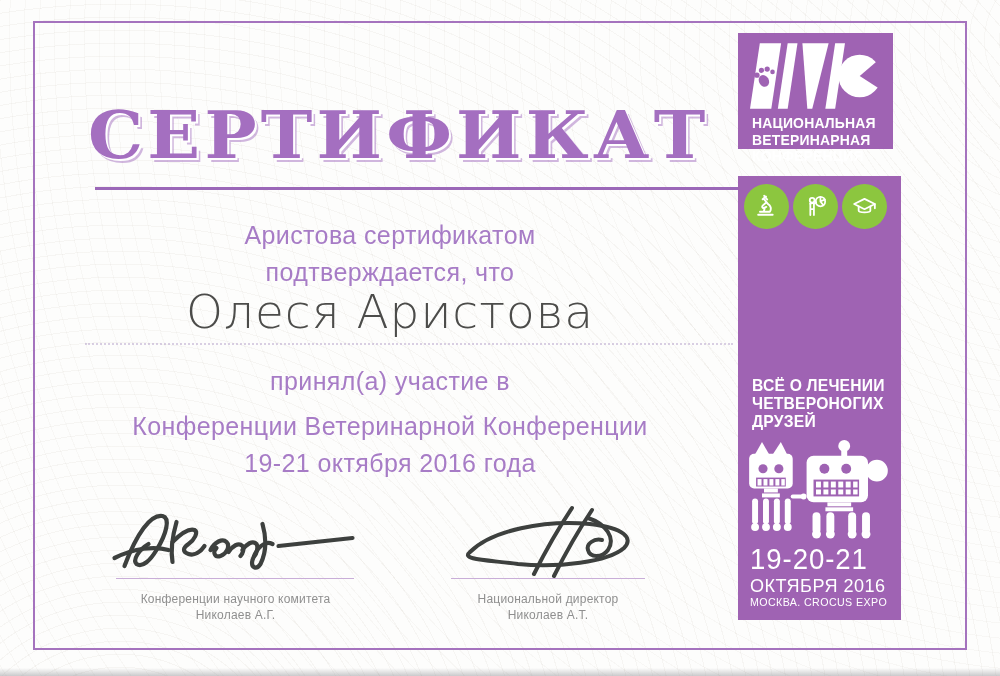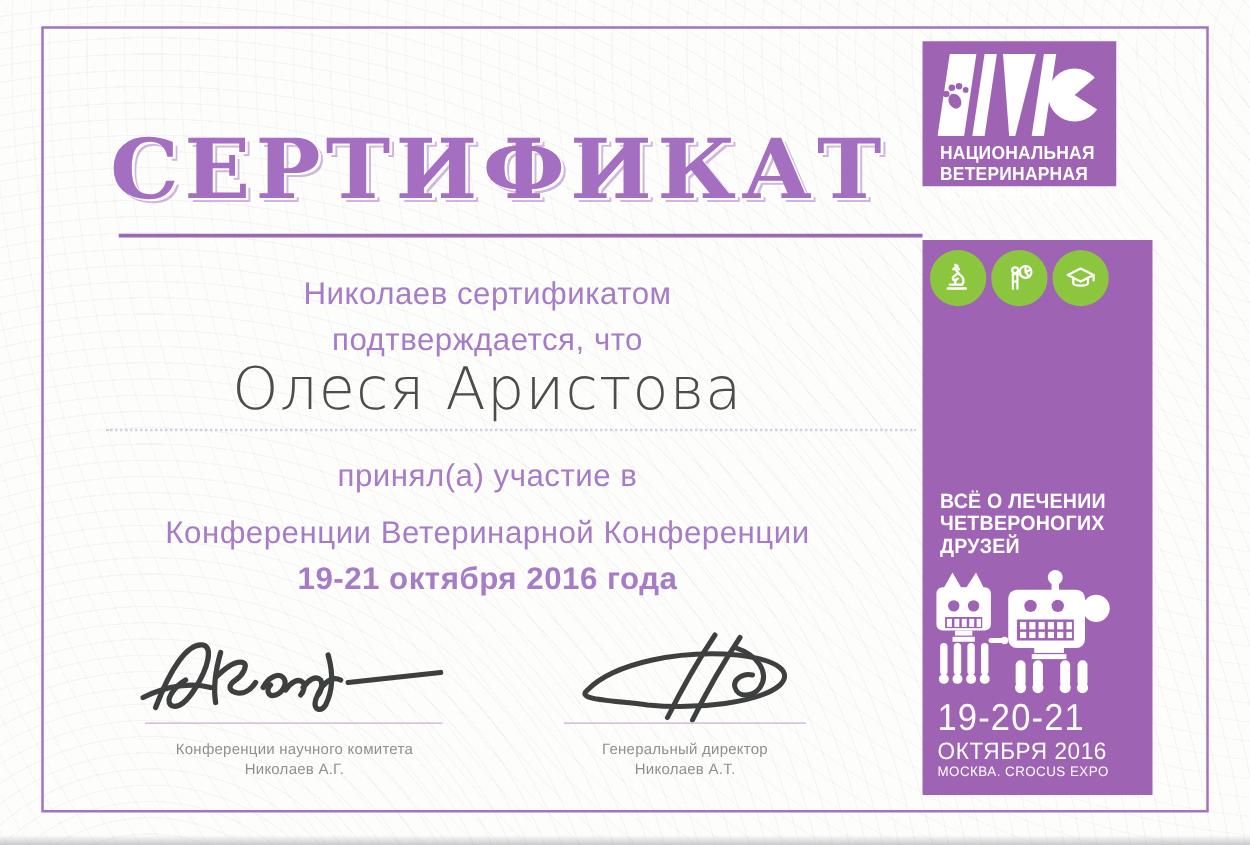--- a/index.html
+++ b/index.html
@@ -27,36 +27,36 @@
   .intro-line{font-size:25px;color:#a77cc6;letter-spacing:0.4px;}
   .intro-1{top:221px;}
   .intro-2{top:258px;}
   .recipient{top:284px;font-family:"DejaVu Sans", sans-serif;font-weight:200;
     font-size:47px;color:#4c4c4a;letter-spacing:1px;}
   .name-rule{position:absolute;left:85px;top:343px;width:648px;height:0;
     border-top:2px dotted rgba(173,150,198,0.45);}
   .body-line{font-size:25px;color:#a77cc6;letter-spacing:0.4px;}
   .body-1{top:367px;}
   .body-2{top:412px;}
-  .body-3{top:449px;font-weight:bold;}
+  .body-3{top:449px;}
 
   .sig{position:absolute;top:500px;}
   .sig-left{left:108px;width:255px;}
   .sig-right{left:443px;width:210px;}
   .sig-ink{position:absolute;left:0;top:0;}
   .sig-rule{position:absolute;top:78px;height:1px;background:#c9aed8;}
   .sig-rule-l{left:8px;width:238px;}
   .sig-rule-r{left:8px;width:194px;}
   .sig-role{position:absolute;top:92px;width:100%;text-align:center;
     font-size:12px;color:#8f8f8f;letter-spacing:0.2px;}
   .sig-person{position:absolute;top:108px;width:100%;text-align:center;
     font-size:12px;color:#8f8f8f;letter-spacing:0.2px;}
 
   .banner-top{position:absolute;left:738px;top:33px;width:155px;height:116px;background:#9f63b3;}
-  .banner-bottom{position:absolute;left:738px;top:192px;width:184px;height:444px;background:#9f63b3;}
+  .banner-bottom{position:absolute;left:738px;top:176px;width:163px;height:444px;background:#9f63b3;}
   .logo-svg{position:absolute;left:12px;top:10px;}
   .org-block{position:absolute;left:14px;top:82px;color:#ffffff;font-weight:bold;
     font-size:15px;line-height:16.5px;letter-spacing:0.2px;
     transform:scaleX(0.93);transform-origin:left top;white-space:nowrap;}
   .icon-row{position:absolute;left:0;top:8px;width:155px;display:flex;justify-content:center;gap:4px;}
   .icon-circle{width:45px;height:45px;border-radius:50%;background:#8cc63f;
     display:flex;align-items:center;justify-content:center;}
   .tagline{position:absolute;left:14px;top:200px;color:#ffffff;font-weight:bold;
     font-size:16.5px;line-height:18px;letter-spacing:0.2px;
     transform:scaleX(0.95);transform-origin:left top;white-space:nowrap;}
@@ -70,21 +70,21 @@
 </style>
 </head>
 <body>
 
 <div class="page">
   <div class="frame"></div>
 
   <div class="cert-title">СЕРТИФИКАТ</div>
   <div class="title-rule"></div>
 
-  <div class="cline intro-line intro-1">Николаев сертификатом</div>
+  <div class="cline intro-line intro-1">Аристова сертификатом</div>
   <div class="cline intro-line intro-2">подтверждается, что</div>
   <div class="cline recipient">Олеся Аристова</div>
   <div class="name-rule"></div>
   <div class="cline body-line body-1">принял(а) участие в</div>
   <div class="cline body-line body-2">Конференции Ветеринарной Конференции</div>
   <div class="cline body-line body-3">19-21 октября 2016 года</div>
 
   <div class="sig sig-left">
     <svg class="sig-ink" width="255" height="85" viewBox="0 0 250 85">
       <g fill="none" stroke="#3d403e" stroke-width="4.2" stroke-linecap="round" stroke-linejoin="round">
@@ -106,21 +106,21 @@
   <div class="sig sig-right">
     <svg class="sig-ink" width="210" height="85" viewBox="0 0 200 85">
       <g fill="none" stroke="#3d403e" stroke-width="4" stroke-linecap="round" stroke-linejoin="round">
         <path d="M22 52 C44 30 96 20 142 24 C176 28 186 38 176 48 C160 62 110 68 70 64 C40 60 12 60 22 52"></path>
         <path d="M86 74 C100 46 112 26 124 8"></path>
         <path d="M106 76 C120 48 132 28 144 10"></path>
         <path d="M140 18 C158 24 168 38 160 50 C154 58 142 58 140 50 C138 44 146 38 154 40"></path>
       </g>
     </svg>
     <div class="sig-rule sig-rule-r"></div>
-    <div class="sig-role">Генеральный директор</div>
+    <div class="sig-role">Национальной директор</div>
     <div class="sig-person">Николаев А.Т.</div>
   </div>
 
   <aside class="banner-top">
     <svg class="logo-svg" width="131" height="66" viewBox="0 0 160 80">
       <g fill="#ffffff">
         <polygon points="12,0 38,0 26,80 0,80"></polygon>
         <polygon points="46,0 58,0 46,80 34,80"></polygon>
         <polygon points="64,0 96,0 76,80 70,80"></polygon>
         <polygon points="104,0 116,0 104,80 92,80"></polygon>

